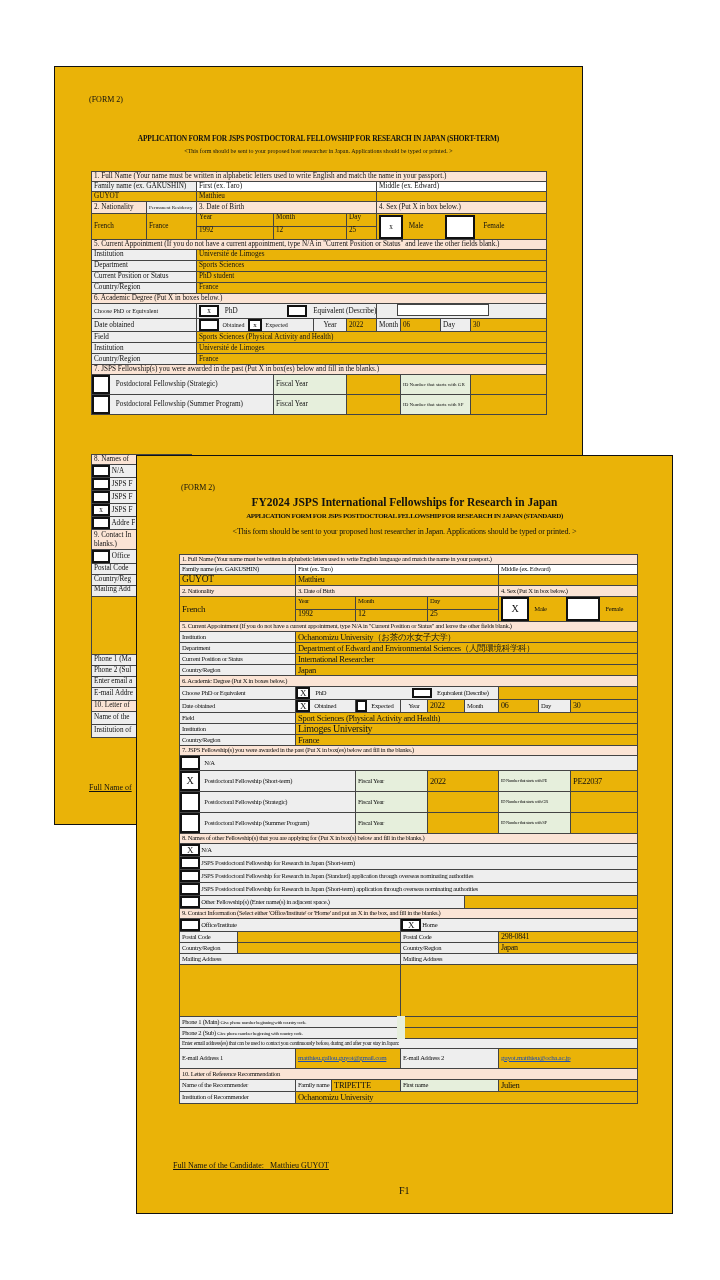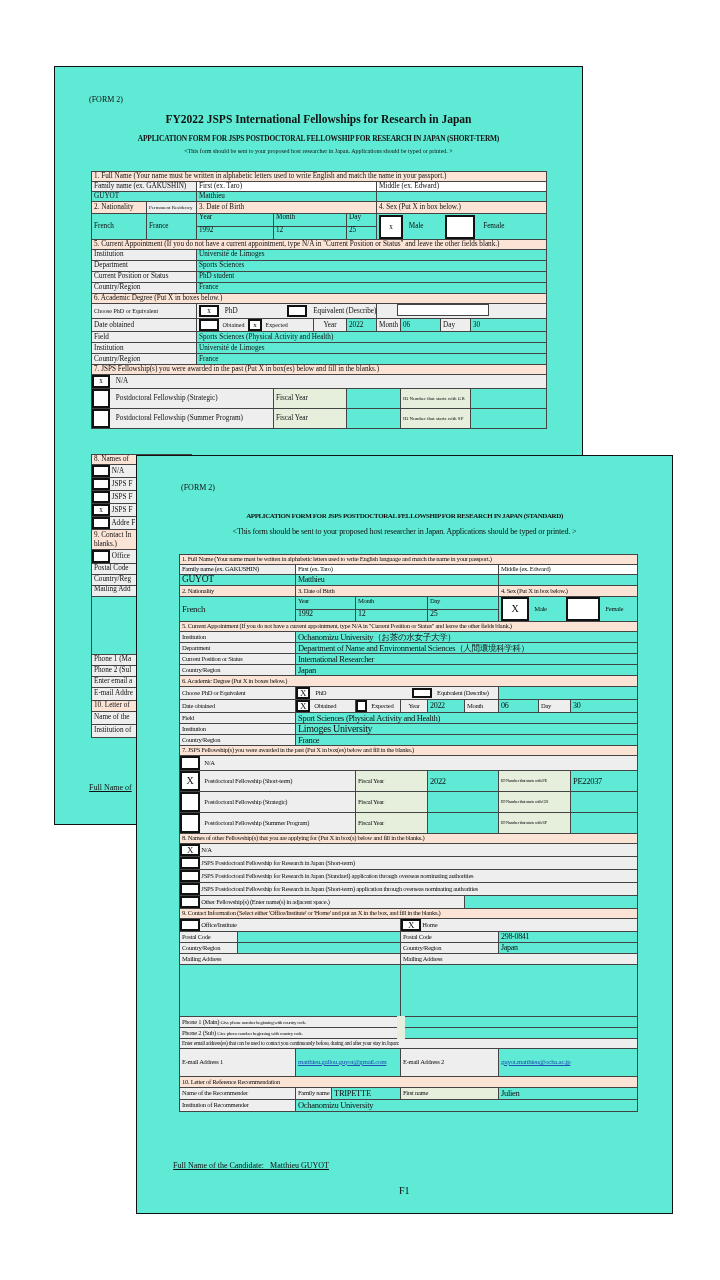--- a/index.html
+++ b/index.html
@@ -1,18 +1,18 @@
 <!DOCTYPE html>
 <html><head>
 <meta charset="utf-8">
 <style>
   html, body { margin:0; padding:0; }
   body { width:720px; height:1280px; background:#ffffff; position:relative; overflow:hidden;
          font-family:"Liberation Serif", "DejaVu Serif", serif; color:#111; }
-  .page { position:absolute; background:#5eead4; border:1.5px solid #111; box-sizing:border-box; }
+  .page { position:absolute; background:#eab308; border:1.5px solid #111; box-sizing:border-box; }
   #back { left:54px; top:66px; width:529px; height:759px; }
   #front { left:136px; top:455px; width:537px; height:759px; z-index:2; }
 
   .form-no { position:absolute; font-size:8px; }
   .title { position:absolute; left:0; right:0; text-align:center; font-weight:bold; }
   .subtitle { position:absolute; left:0; right:0; text-align:center; font-weight:bold; letter-spacing:-0.2px; }
   .note { position:absolute; left:0; right:0; text-align:center; }
 
   table.f { position:absolute; border-collapse:collapse; table-layout:fixed; }
   table.f td { border:1px solid #444; padding:0 2px; white-space:nowrap; overflow:hidden; vertical-align:middle; line-height:1; }
@@ -23,21 +23,20 @@
   .box { display:inline-block; border:2.5px solid #111; box-sizing:border-box; text-align:center; vertical-align:middle; background:#fff; }
   .link { color:#1f4fb3; text-decoration:underline; }
   .footer-name { position:absolute; text-decoration:underline; }
   .pageno { position:absolute; font-size:10px; }
 </style>
 </head>
 <body>
 
 <div class="page" id="back">
   <div class="form-no" style="left:34px;top:28px;">(FORM 2)</div>
-  <div class="title" style="top:46px;font-size:11.5px;">FY2022 JSPS International Fellowships for Research in Japan</div>
   <div class="subtitle" style="top:67px;font-size:7.4px;">APPLICATION FORM FOR JSPS POSTDOCTORAL FELLOWSHIP FOR RESEARCH IN JAPAN (SHORT-TERM)</div>
   <div class="note" style="top:81px;font-size:6px;">&lt;This form should be sent to your proposed host researcher in Japan. Applications should be typed or printed. &gt;</div>
 
   <table class="f" style="left:36px;top:104px;width:455px;font-size:7.2px;">
     <colgroup>
         <col style="width:55px">
         <col style="width:50px">
         <col style="width:27px">
         <col style="width:50px">
         <col style="width:40px">
@@ -145,26 +144,20 @@
           <td colspan="2" class="lbl">Institution</td>
           <td colspan="9">Université de Limoges</td>
         </tr>
     <tr style="height:11px">
           <td colspan="2" class="lbl">Country/Region</td>
           <td colspan="9">France</td>
         </tr>
     <tr style="height:10px">
           <td colspan="11" class="sec">7. JSPS Fellowship(s) you were awarded in the past (Put X in box(es) below and fill in the blanks.)</td>
         </tr>
-    <tr style="height:13px">
-      <td colspan="11" class="lbl" style="padding:0">
-        <span class="box" style="width:18px;height:13px;line-height:9px">x</span>
-        <span style="margin-left:4px">N/A</span>
-      </td>
-    </tr>
     <tr style="height:19px">
       <td colspan="4" class="lbl" style="padding:0">
         <span class="box" style="width:18px;height:19px"></span>
         <span style="margin-left:4px">Postdoctoral Fellowship (Strategic)</span>
       </td>
       <td colspan="2" class="grn">Fiscal Year</td>
       <td colspan="2"></td>
       <td colspan="2" class="grn" style="font-size:5px">ID Number that starts with GR</td>
       <td></td>
     </tr>
@@ -243,20 +236,21 @@
     <tr style="height:13px">
           <td class="lbl">Institution of</td>
         </tr>
   </tbody>
     </table>
   <div class="footer-name" style="left:34px;top:716px;font-size:8px;">Full Name of</div>
 </div>
 
 <div class="page" id="front">
   <div class="form-no" style="left:44px;top:27px;">(FORM 2)</div>
+  <div class="title" style="top:40px;font-size:11.5px;">FY2024 JSPS International Fellowships for Research in Japan</div>
   <div class="subtitle" style="top:56px;font-size:7px;letter-spacing:-0.4px;">APPLICATION FORM FOR JSPS POSTDOCTORAL FELLOWSHIP FOR RESEARCH IN JAPAN (STANDARD)</div>
   <div class="note" style="top:71px;font-size:8.2px;letter-spacing:-0.2px;">&lt;This form should be sent to your proposed host researcher in Japan. Applications should be typed or printed. &gt;</div>
 
   <table class="f" style="left:42px;top:98px;width:458px;font-size:6.6px;letter-spacing:-0.3px;">
     <colgroup>
         <col style="width:58px">
         <col style="width:58px">
         <col style="width:36px">
         <col style="width:24px">
         <col style="width:45px">
@@ -309,21 +303,21 @@
     </tr>
     <tr style="height:10px">
           <td colspan="11" class="sec">5. Current Appointment (If you do not have a current appointment, type N/A in "Current Position or Status" and leave the other fields blank.)</td>
         </tr>
     <tr style="height:11px">
           <td colspan="2" class="lbl">Institution</td>
           <td colspan="9" style="font-size:8.5px">Ochanomizu University（お茶の水女子大学）</td>
         </tr>
     <tr style="height:11px">
           <td colspan="2" class="lbl">Department</td>
-          <td colspan="9" style="font-size:8.5px">Department of Name and Environmental Sciences（人間環境科学科）</td>
+          <td colspan="9" style="font-size:8.5px">Department of Edward and Environmental Sciences（人間環境科学科）</td>
         </tr>
     <tr style="height:11px">
           <td colspan="2" class="lbl">Current Position or Status</td>
           <td colspan="9" style="font-size:8.5px">International Researcher</td>
         </tr>
     <tr style="height:11px">
           <td colspan="2" class="lbl">Country/Region</td>
           <td colspan="9" style="font-size:8.5px">Japan</td>
         </tr>
     <tr style="height:11px">
@@ -457,21 +451,21 @@
       <td colspan="5" class="lbl"><span>Phone 1 (Main)</span> <span style="font-size:5px">Give phone number beginning with country code.</span></td>
       <td colspan="6" style="border-left:8px solid #e6efdc"></td>
     </tr>
     <tr style="height:11px">
       <td colspan="5" class="lbl"><span>Phone 2 (Sub)</span> <span style="font-size:5px">Give phone number beginning with country code.</span></td>
       <td colspan="6" style="border-left:8px solid #e6efdc"></td>
     </tr>
     <tr style="height:10px">
           <td colspan="11" class="lbl" style="font-size:5.6px">Enter email address(es) that can be used to contact you continuously before, during and after your stay in Japan:</td>
         </tr>
-    <tr style="height:28px">
+    <tr style="height:20px">
       <td colspan="2" class="lbl">E-mail Address 1</td>
       <td colspan="3" style="font-size:7px"><span class="link">matthieu.gallou.guyot@gmail.com</span></td>
       <td colspan="3" class="lbl">E-mail Address 2</td>
       <td colspan="3" style="font-size:7px"><span class="link">guyot.matthieu@ocha.ac.jp</span></td>
     </tr>
     <tr style="height:11px">
           <td colspan="11" class="sec">10. Letter of Reference Recommendation</td>
         </tr>
     <tr style="height:12px">
       <td colspan="2" class="lbl">Name of the Recommender</td>

